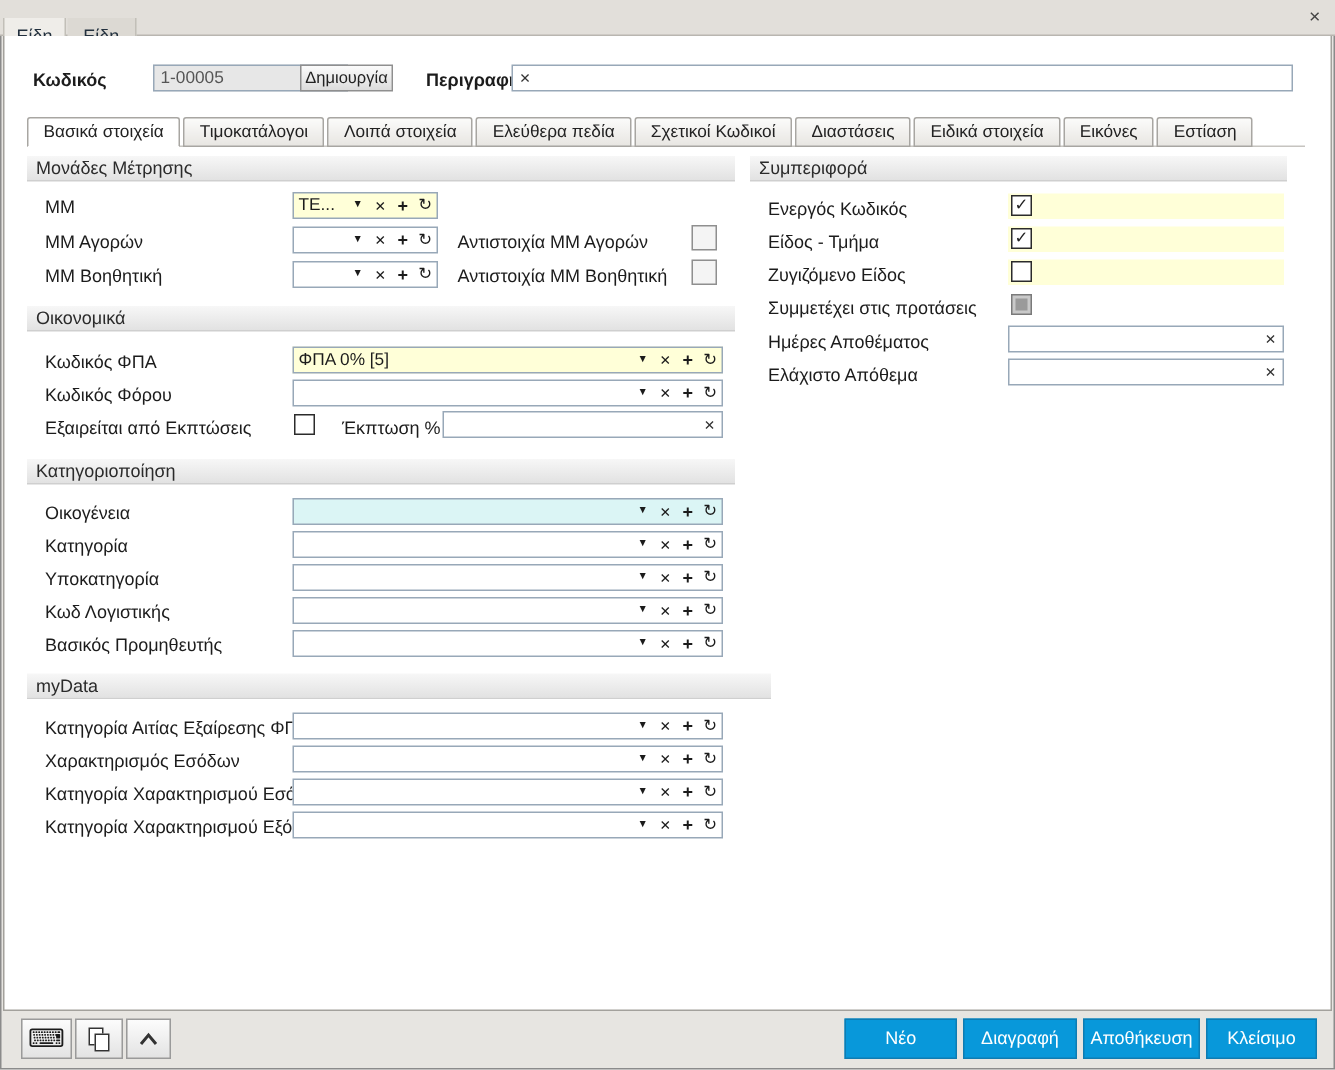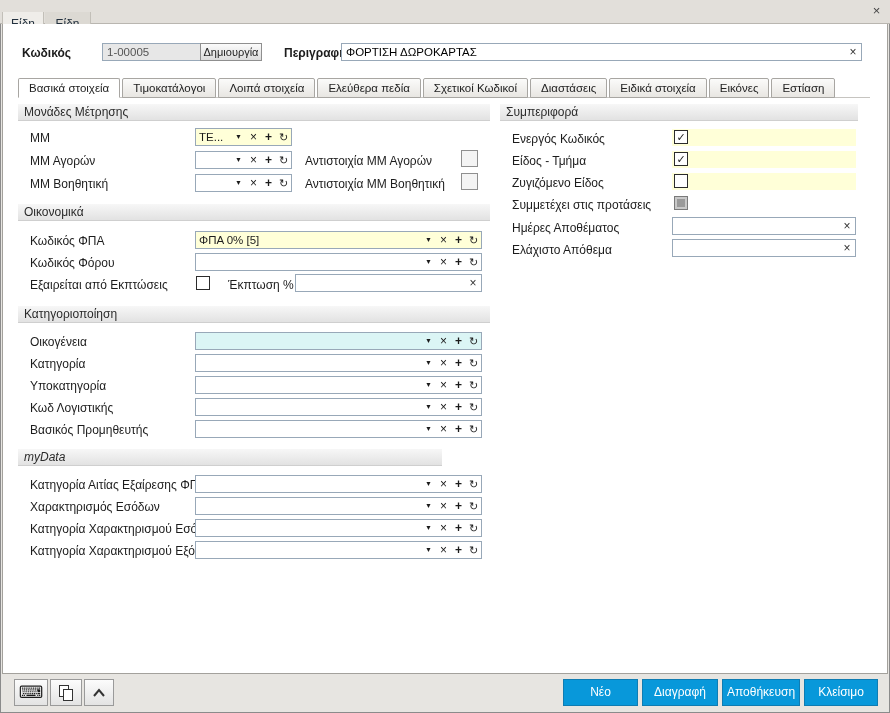--- a/index.html
+++ b/index.html
@@ -96,21 +96,20 @@
 
 <div id="panel"></div>
 
 <div class="lbl bold" style="left:22px; top:46px;">Κωδικός</div>
 <div class="field disabled-field" style="left:66px; top:43px; width:130px;margin-left:36px;">
   <span class="txt">1-00005</span>
 </div>
 <div class="gbtn" style="left:200px; top:43px; width:62px;">Δημιουργία</div>
 <div class="lbl bold" style="left:284px; top:46px;">Περιγραφή</div>
 <div class="field" style="left:341px; top:43px; width:521px;">
-  <input value="ΦΟΡΤΙΣΗ ΔΩΡΟΚΑΡΤΑΣ" style="">
   <span class="clr">×</span>
 </div>
 
 <div id="tabstrip">
   <span class="ptab active">Βασικά στοιχεία</span>
   <span class="ptab">Τιμοκατάλογοι</span>
   <span class="ptab">Λοιπά στοιχεία</span>
   <span class="ptab">Ελεύθερα πεδία</span>
   <span class="ptab">Σχετικοί Κωδικοί</span>
   <span class="ptab">Διαστάσεις</span>
@@ -220,21 +219,21 @@
 
 <div class="lbl" style="left:30px; top:423px;">Βασικός Προμηθευτής</div>
 <div class="combo" style="left:195px; top:420px; width:287px;">
   <span class="val"></span>
   <span class="ico ico-arr">▼</span>
   <span class="ico ico-x">×</span>
   <span class="ico ico-plus">+</span>
   <span class="ico ico-ref">↻</span>
 </div>
 
-<div class="sech" style="left:18px; top:449px; width:424px;font-style:italic;">myData</div>
+<div class="sech" style="left:18px; top:449px; width:496px;">myData</div>
 
 <div class="lbl" style="left:30px; top:478px;">Κατηγορία Αιτίας Εξαίρεσης ΦΠΑ</div>
 <div class="combo" style="left:195px; top:475px; width:287px;">
   <span class="val"></span>
   <span class="ico ico-arr">▼</span>
   <span class="ico ico-x">×</span>
   <span class="ico ico-plus">+</span>
   <span class="ico ico-ref">↻</span>
 </div>
 

